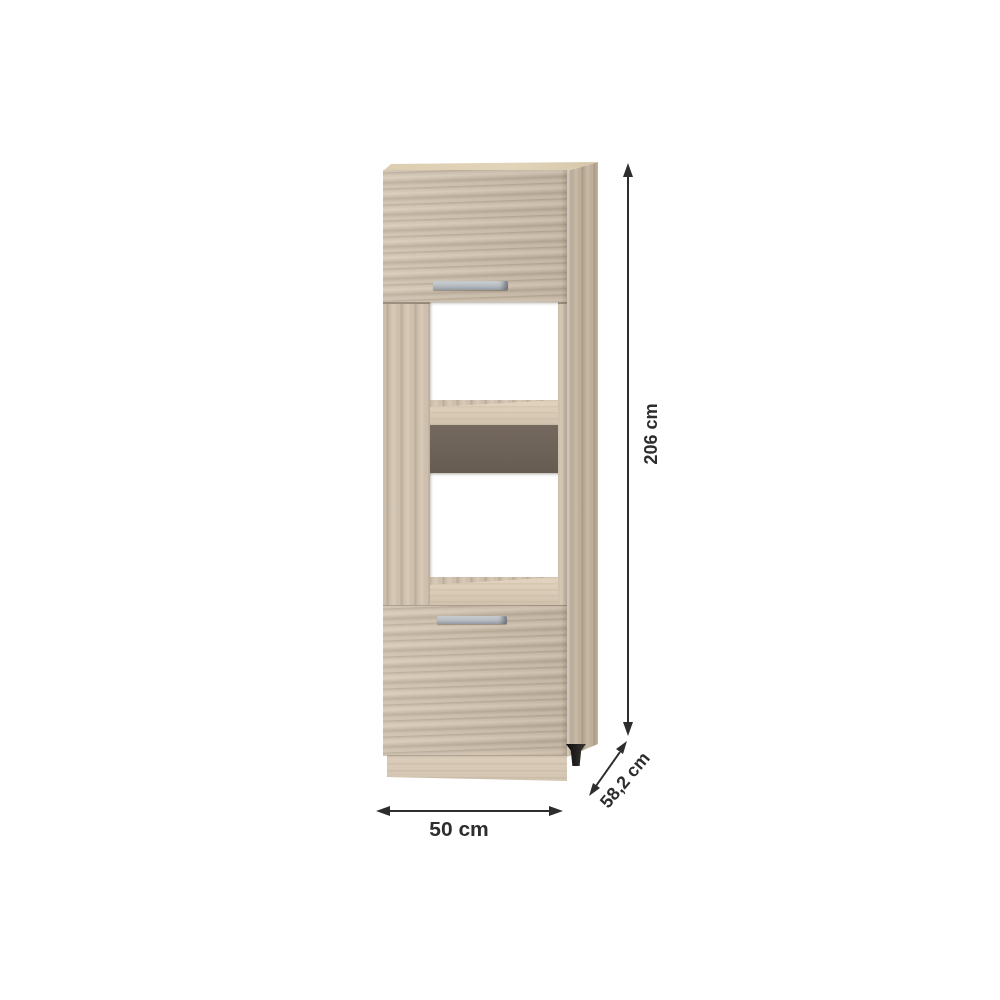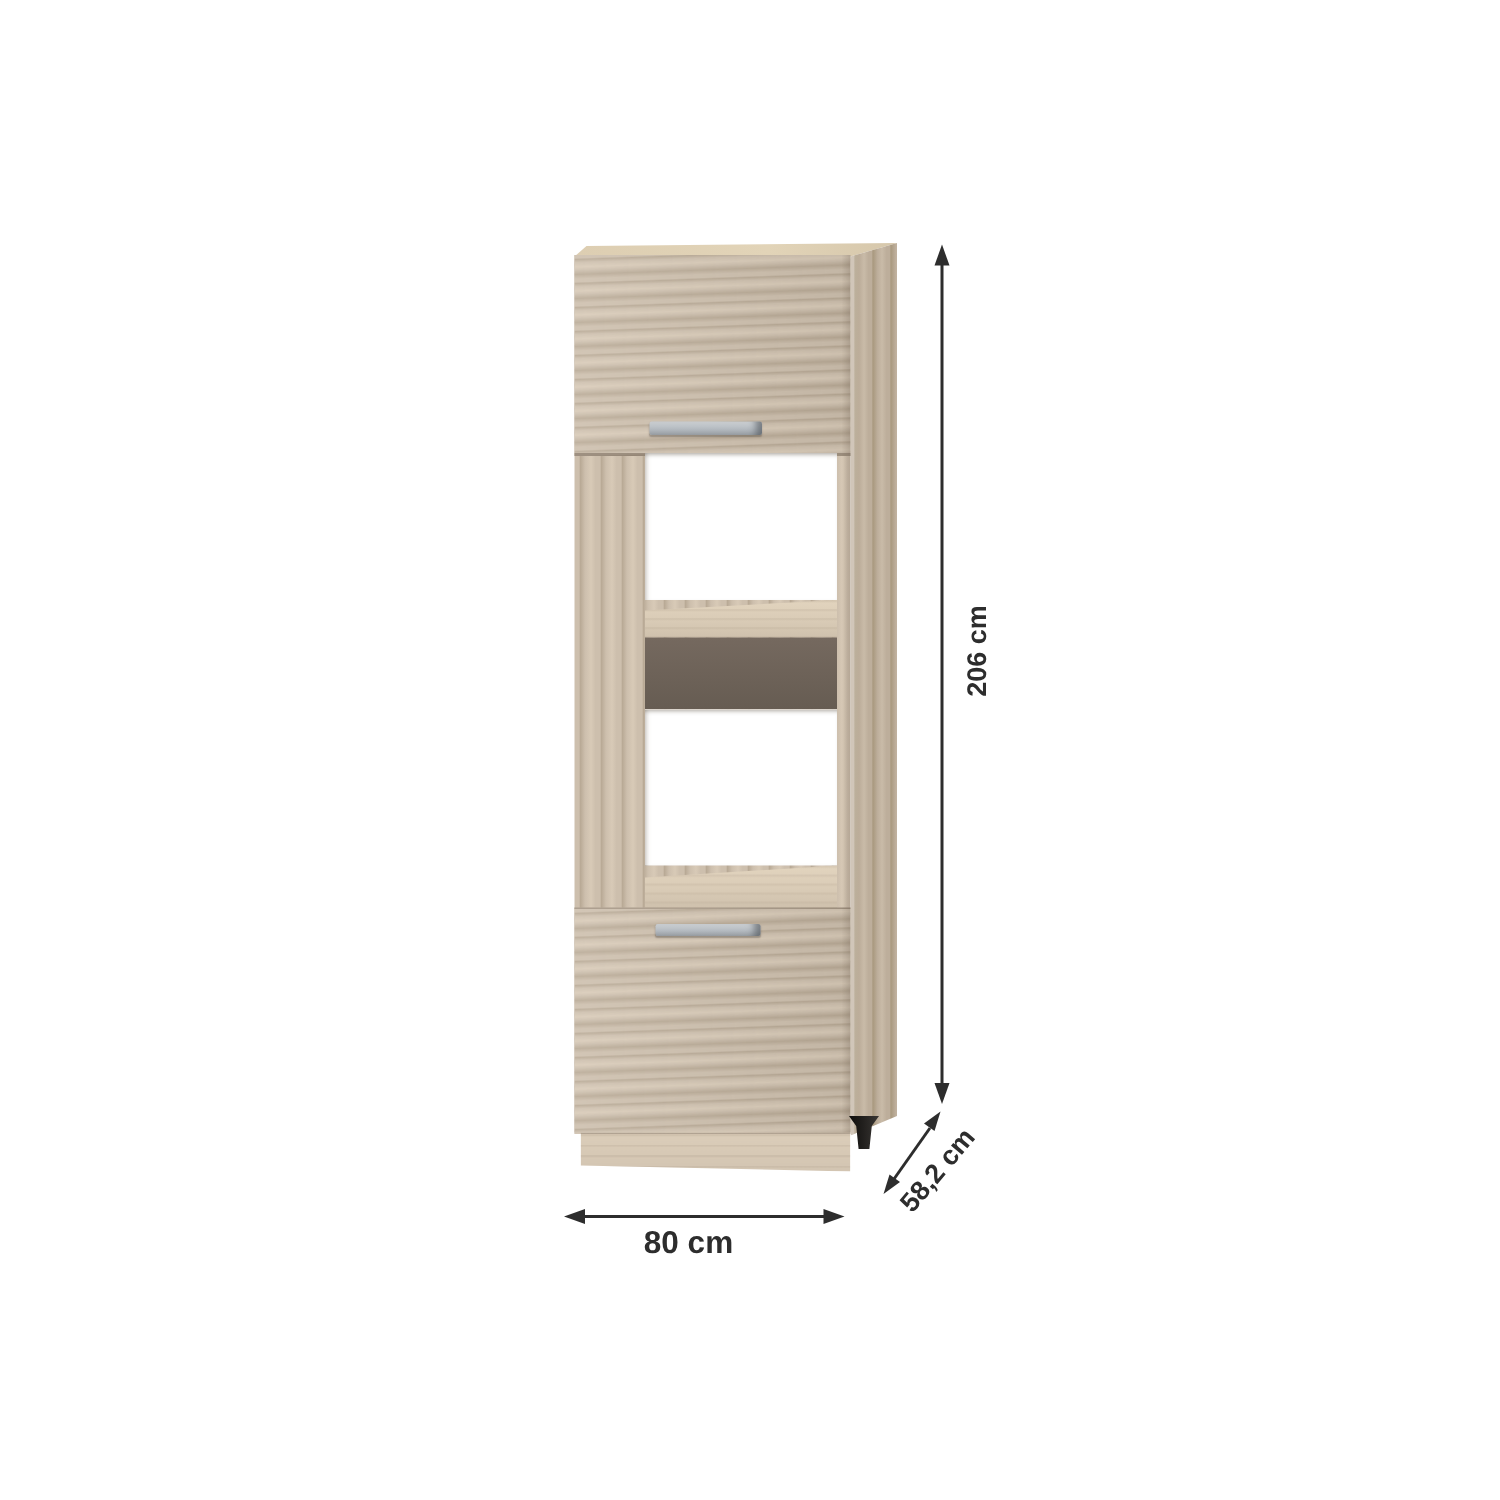--- a/index.html
+++ b/index.html
@@ -173,16 +173,16 @@
     </g>
 
     <g>
       <line class="dim-line" x1="596" y1="786" x2="620" y2="752"></line>
       <polygon class="dim-head" points="627,741 623,754 616,749"></polygon>
       <polygon class="dim-head" points="589,796 600,788 593,783"></polygon>
     </g>
   </svg>
 
   <div class="dim-label dim-height">206 cm</div>
-  <div class="dim-label dim-width">80 cm</div>
+  <div class="dim-label dim-width">50 cm</div>
   <div class="dim-label dim-depth">58,2 cm</div>
 
 </div>
 
 </body></html>

